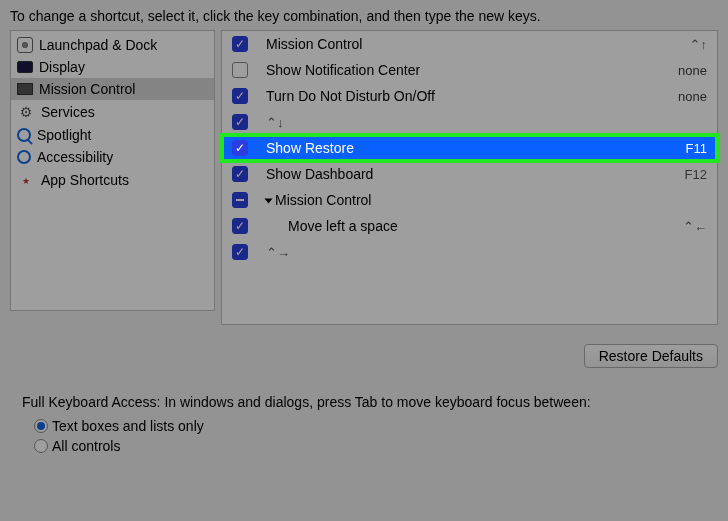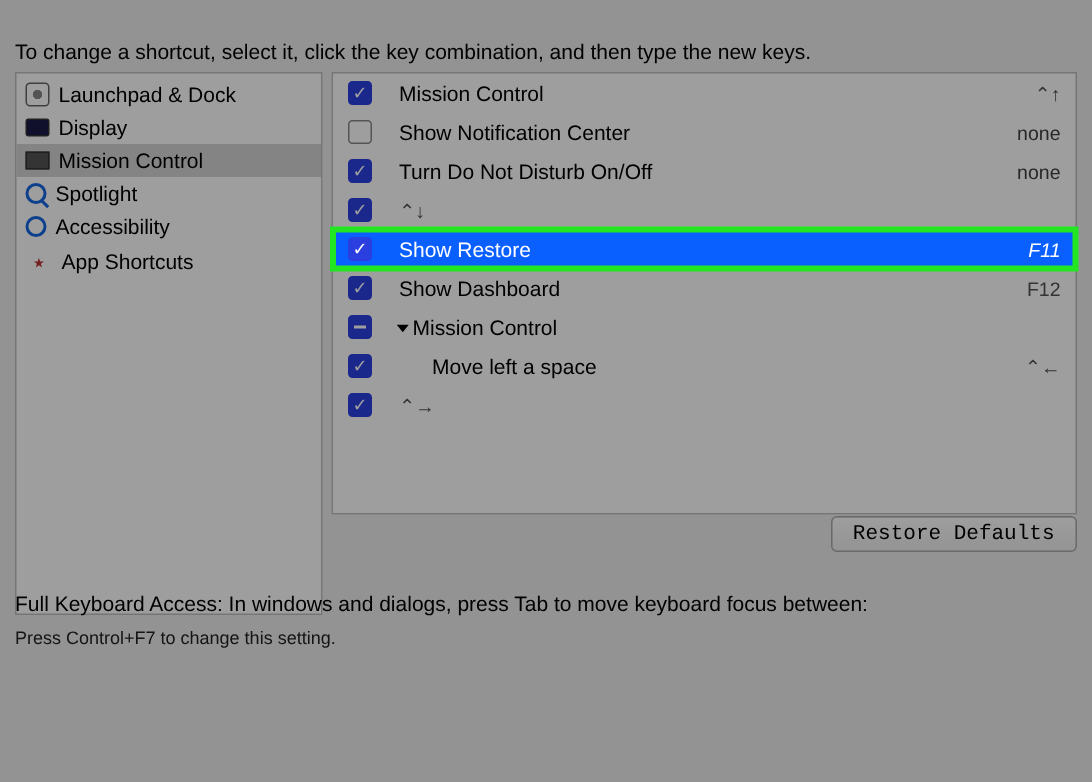--- a/index.html
+++ b/index.html
@@ -1,46 +1,46 @@
 <!DOCTYPE html>
 <html><head>
 <meta charset="utf-8">
 <style>
 * { margin: 0; padding: 0; box-sizing: border-box; font-family: -apple-system, "Helvetica Neue", Arial, sans-serif; }
 body { width: 728px; height: 521px; background: #ededed; position: relative; overflow: hidden; }
 .dim-overlay { position: absolute; inset: 0; background: rgba(0,0,0,0.38); pointer-events: none; z-index: 100; }
 
-.instruction { padding: 8px 10px 6px; font-size: 14px; color: #000; margin-top: 18px; }
+.instruction { padding: 8px 10px 6px; font-size: 14px; color: #000; }
 
 .panels { display: flex; gap: 6px; padding: 0 10px; }
 
-.sidebar { width: 205px; border: 1px solid #bfbfbf; background: #fff; padding: 3px 0; height: 362px; }
+.sidebar { width: 205px; border: 1px solid #bfbfbf; background: #fff; padding: 3px 0; height: 281px; }
 .sb-item { display: flex; align-items: center; padding: 3px 6px; font-size: 14px; cursor: pointer; gap: 6px; }
 .sb-item.sel { background: #d6d6d6; }
 .sb-icon { width: 18px; height: 18px; display: inline-flex; align-items: center; justify-content: center; font-size: 14px; }
 
 .shortcuts { flex: 1; border: 1px solid #bfbfbf; background: #fff; position: relative; height: 295px; }
 .sc-row { display: flex; align-items: center; padding: 3px 10px 3px 10px; font-size: 14px; height: 26px; }
 .sc-row.sel { background: #0a5fff; color: #fff; }
 .sc-row.highlight { outline: 4px solid #22e622; outline-offset: -2px; position: relative; z-index: 150; }
 .sc-cb { width: 16px; height: 16px; border: 1px solid #888; border-radius: 3px; display: inline-flex; align-items: center; justify-content: center; margin-right: 18px; background: #fff; font-size: 12px; }
 .sc-cb.checked { background: #2b3fe0; border-color: #2b3fe0; color: #fff; }
 .sc-cb.mixed { background: #2b3fe0; border-color: #2b3fe0; position: relative; }
 .sc-cb.mixed::after { content: ""; width: 8px; height: 2px; background: #fff; }
 .sc-label { flex: 1; }
 .sc-label.indent { padding-left: 22px; }
 .sc-key { color: #555; font-size: 13px; }
-.sc-row.sel .sc-key { color: #fff; font-style: italic; }
+.sc-row.sel .sc-key { color: #fff; }
 .sc-key.none { color: #404040; }
 .disclosure { display: inline-block; width: 0; height: 0; border-left: 5px solid #000; border-top: 4px solid transparent; border-bottom: 4px solid transparent; margin-right: 4px; transform: rotate(90deg); }
 
 .restore { position: absolute; right: 10px; top: 344px; }
-.restore button { font-size: 14px; padding: 3px 14px; border: 1px solid #aaa; border-radius: 4px; background: linear-gradient(#fff,#eee); cursor: pointer; font-family: Liberation Mono, monospace; }
+.restore button { font-size: 14px; padding: 3px 14px; border: 1px solid #aaa; border-radius: 4px; background: linear-gradient(#fff,#eee); cursor: pointer; }
 
-.fka { position: absolute; left: 10px; top: 394px; font-size: 14px; }
+.fka { position: absolute; left: 22px; top: 394px; font-size: 14px; }
 .fka-options { margin-top: 8px; padding-left: 12px; }
 .fka-row { display: flex; align-items: center; gap: 4px; margin-bottom: 4px; }
 .radio { width: 14px; height: 14px; border: 1px solid #888; border-radius: 50%; display: inline-flex; align-items: center; justify-content: center; background: #fff; }
 .radio.sel::after { content: ""; width: 8px; height: 8px; border-radius: 50%; background: #1668e3; }
 .hint { font-size: 12px; margin-top: 8px; color: #222; }
 
 
 .ic-launchpad { background: radial-gradient(circle,#888 30%,transparent 31%); width:16px; height:16px; border-radius:3px; border:1px solid #666; }
 .ic-display { width:16px; height:12px; background:#1a1a4a; border:1px solid #333; border-radius:2px; }
 .ic-mcontrol { width:16px; height:12px; background:#555; border:1px solid #333; display:flex; }
@@ -64,20 +64,24 @@
         <span class="sb-icon ic-launchpad"></span>
         <span>Launchpad &amp; Dock</span>
       </div>
       <div class="sb-item">
         <span class="sb-icon ic-display"></span>
         <span>Display</span>
       </div>
       <div class="sb-item sel">
         <span class="sb-icon ic-mcontrol"></span>
         <span>Mission Control</span>
+      </div>
+      <div class="sb-item">
+        <span class="sb-icon ic-services"></span>
+        <span>Services</span>
       </div>
       <div class="sb-item">
         <span class="sb-icon ic-spotlight"></span>
         <span>Spotlight</span>
       </div>
       <div class="sb-item">
         <span class="sb-icon ic-access"></span>
         <span>Accessibility</span>
       </div>
       <div class="sb-item">
@@ -131,16 +135,25 @@
       </div>
     </div>
 </div>
 
 <div class="restore">
   <button>Restore Defaults</button>
 </div>
 
 <div class="fka">
   <div>Full Keyboard Access: In windows and dialogs, press Tab to move keyboard focus between:</div>
-  <div class="hint">Press Control+F7 to change this setting.</div>
+  <div class="fka-options">
+    <div class="fka-row">
+      <span class="radio sel"></span>
+      <span>Text boxes and lists only</span>
+    </div>
+    <div class="fka-row">
+      <span class="radio"></span>
+      <span>All controls</span>
+    </div>
+  </div>
 </div>
 
 <div class="dim-overlay"></div>
 
 </body></html>

